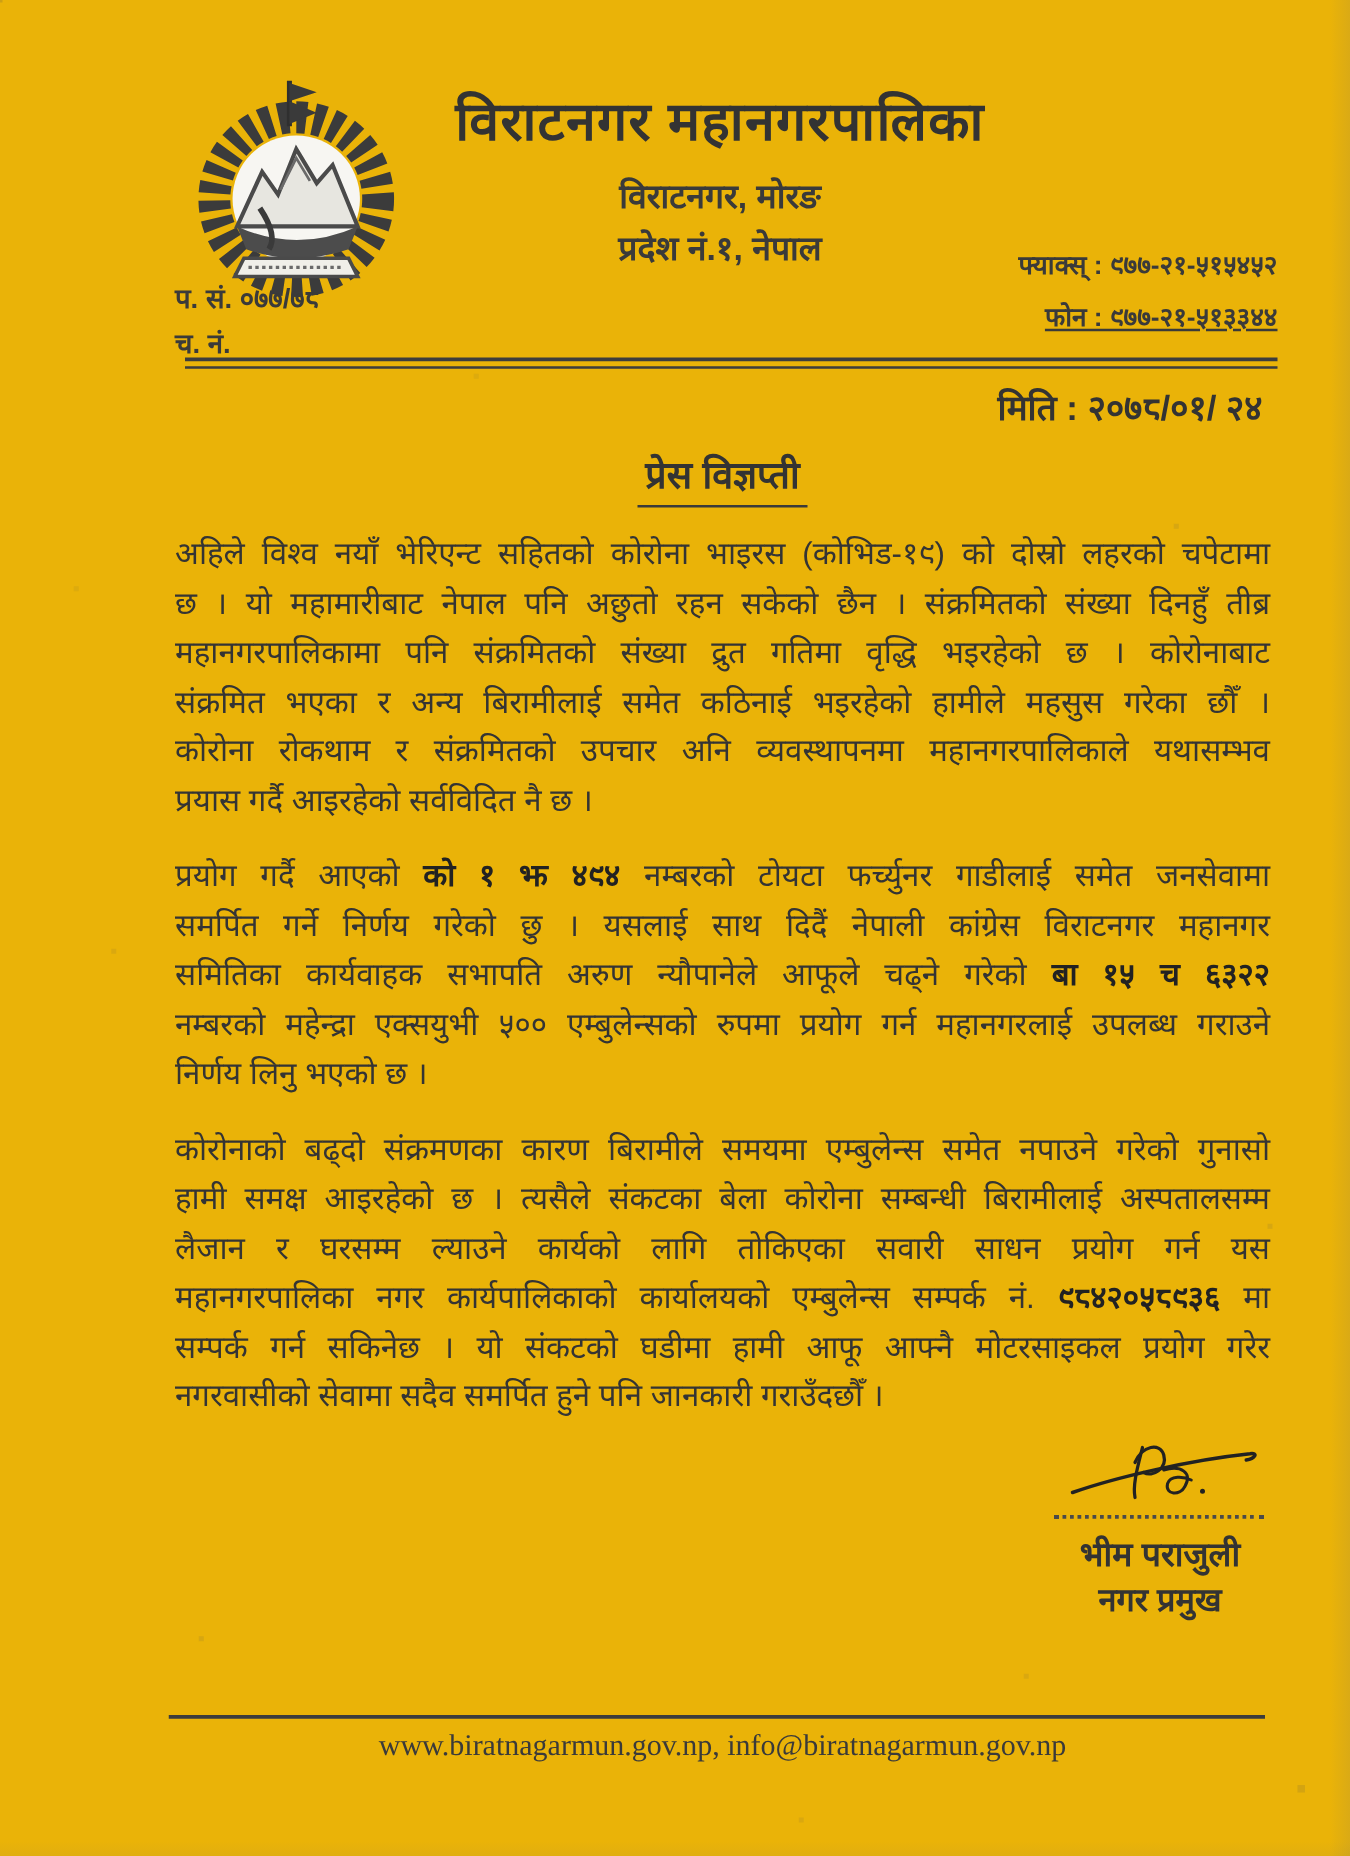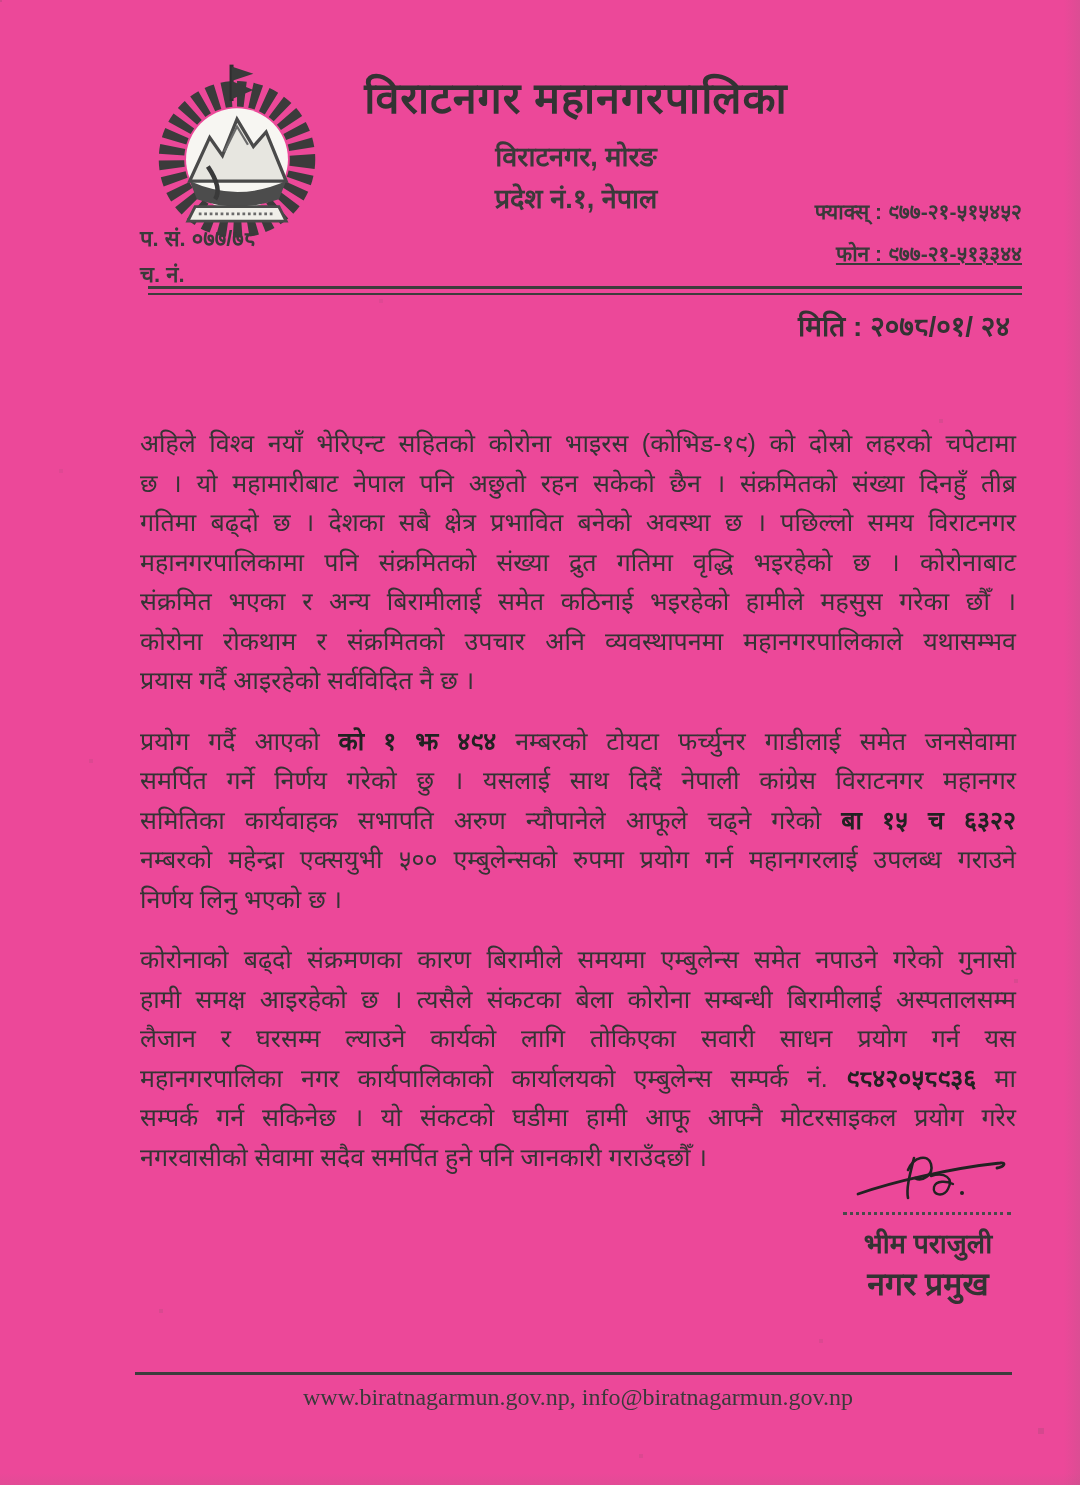--- a/index.html
+++ b/index.html
@@ -1,20 +1,20 @@
 <!DOCTYPE html>
 <html lang="ne"><head>
 <meta charset="utf-8">
 <style>
   html,body{margin:0;padding:0;background:#e9e9e7;}
   .page{
     position:relative;
     width:1080px;height:1485px;
     margin:0 auto;
-    background:#ec4899;
+    background:#eab308;
     font-family:"Liberation Sans","DejaVu Sans",sans-serif;
     color:#2f2f2f;
     overflow:hidden;
   }
   
   .edge-right{position:absolute;right:0;top:0;width:16px;height:100%;
     background:linear-gradient(to left,rgba(110,110,110,.13),rgba(110,110,110,0));}
   .edge-bottom{position:absolute;left:0;bottom:0;width:100%;height:12px;
     background:linear-gradient(to top,rgba(110,110,110,.08),rgba(110,110,110,0));}
   .specks{position:absolute;left:0;top:0;width:2px;height:2px;background:rgba(80,80,80,.18);
@@ -48,21 +48,21 @@
   .pline.last{text-align-last:left;}
   .pline b{font-weight:700;color:#222;}
 
   
   .sig-svg{position:absolute;left:852px;top:1148px;width:172px;height:64px;}
   .sig-dots{position:absolute;left:843px;top:1186px;width:168px;height:26px;
     border-bottom:3px dotted #4a4a4a;}
   .sig-name{position:absolute;left:828px;top:1224px;width:200px;text-align:center;
     font-size:27px;font-weight:700;color:#333;}
   .sig-role{position:absolute;left:828px;top:1261px;width:200px;text-align:center;
-    font-size:32px;font-weight:700;color:#333;}
+    font-size:26px;font-weight:700;color:#333;}
 
   
   .footer-rule{position:absolute;left:135px;top:1372px;width:877px;height:3px;background:#3c3c3c;}
   .footer-text{position:absolute;left:140px;top:1384px;width:876px;text-align:center;
     font-family:"Liberation Serif","DejaVu Serif",serif;font-size:24px;color:#3a3a3a;}
 </style>
 </head>
 <body>
 
 <div class="page">
@@ -95,26 +95,28 @@
   <div class="ref-no">प. सं. ०७७/७८</div>
   <div class="serial-no">च. नं.</div>
   <div class="fax">फ्याक्स् : ९७७-२१-५१५४५२</div>
   <div class="phone">फोन : ९७७-२१-५१३३४४</div>
 
   <div class="rule-top"></div>
   <div class="rule-top2"></div>
 
   <div class="date-line">मिति : २०७८/०१/ २४</div>
 
+  <div class="doc-title-wrap">
+    <span class="doc-title">प्रेस विज्ञप्ती</span>
+  </div>
 
   <div class="body-text">
       <div class="para">
         <div class="pline"><span>अहिले विश्व नयाँ भेरिएन्ट सहितको कोरोना भाइरस (कोभिड-१९) को दोस्रो लहरको चपेटामा</span></div>
         <div class="pline"><span>छ । यो महामारीबाट नेपाल पनि अछुतो रहन सकेको छैन । संक्रमितको संख्या दिनहुँ तीब्र</span></div>
-        <div class="pline"><span>गतिमा बढ्दो छ । देशका सबै क्षेत्र प्रभावित बनेको अवस्था छ । पछिल्लो समय विराटनगर</span></div>
         <div class="pline"><span>महानगरपालिकामा पनि संक्रमितको संख्या द्रुत गतिमा वृद्धि भइरहेको छ । कोरोनाबाट</span></div>
         <div class="pline"><span>संक्रमित भएका र अन्य बिरामीलाई समेत कठिनाई भइरहेको हामीले महसुस गरेका छौँ ।</span></div>
         <div class="pline"><span>कोरोना रोकथाम र संक्रमितको उपचार अनि व्यवस्थापनमा महानगरपालिकाले यथासम्भव</span></div>
         <div class="pline last"><span>प्रयास गर्दै आइरहेको सर्वविदित नै छ ।</span></div>
       </div>
       <div class="para">
         <div class="pline"><span>प्रयोग गर्दै आएको </span><b>को १ झ ४९४</b><span> नम्बरको टोयटा फर्च्युनर गाडीलाई समेत जनसेवामा</span></div>
         <div class="pline"><span>समर्पित गर्ने निर्णय गरेको छु । यसलाई साथ दिदैं नेपाली कांग्रेस विराटनगर महानगर</span></div>
         <div class="pline"><span>समितिका कार्यवाहक सभापति अरुण न्यौपानेले आफूले चढ्ने गरेको </span><b>बा १५ च ६३२२</b></div>
         <div class="pline"><span>नम्बरको महेन्द्रा एक्सयुभी ५०० एम्बुलेन्सको रुपमा प्रयोग गर्न महानगरलाई उपलब्ध गराउने</span></div>

